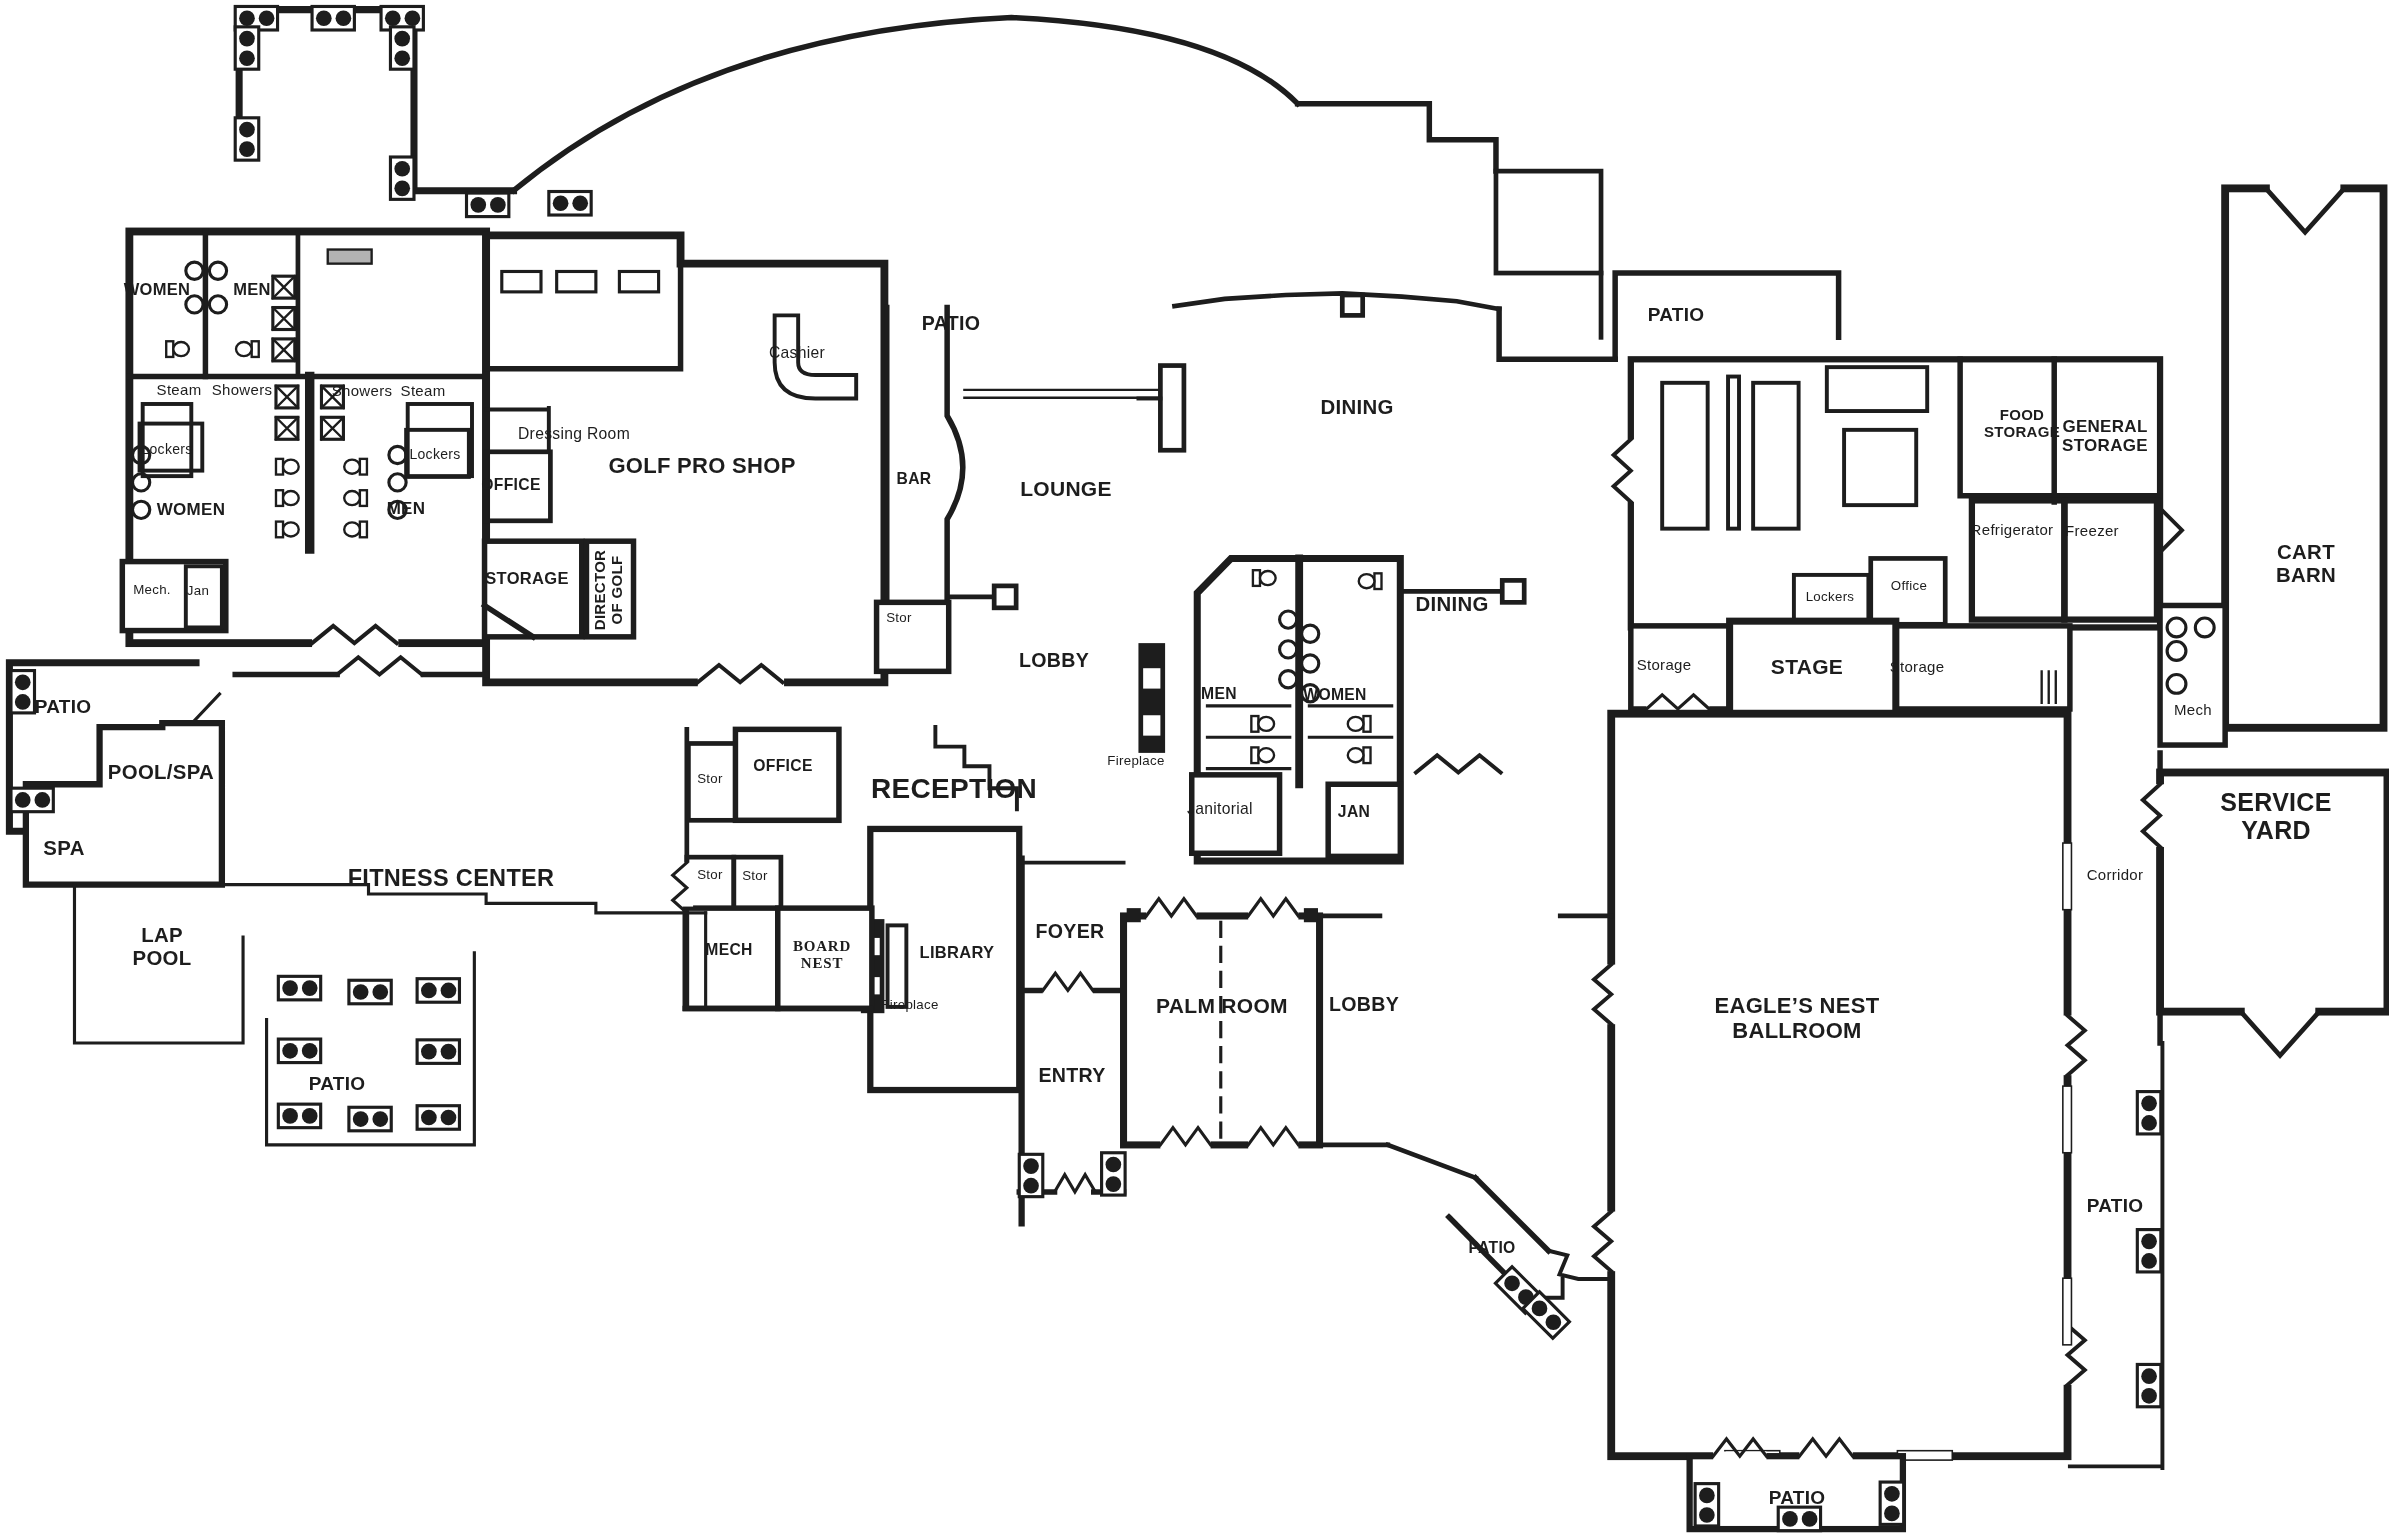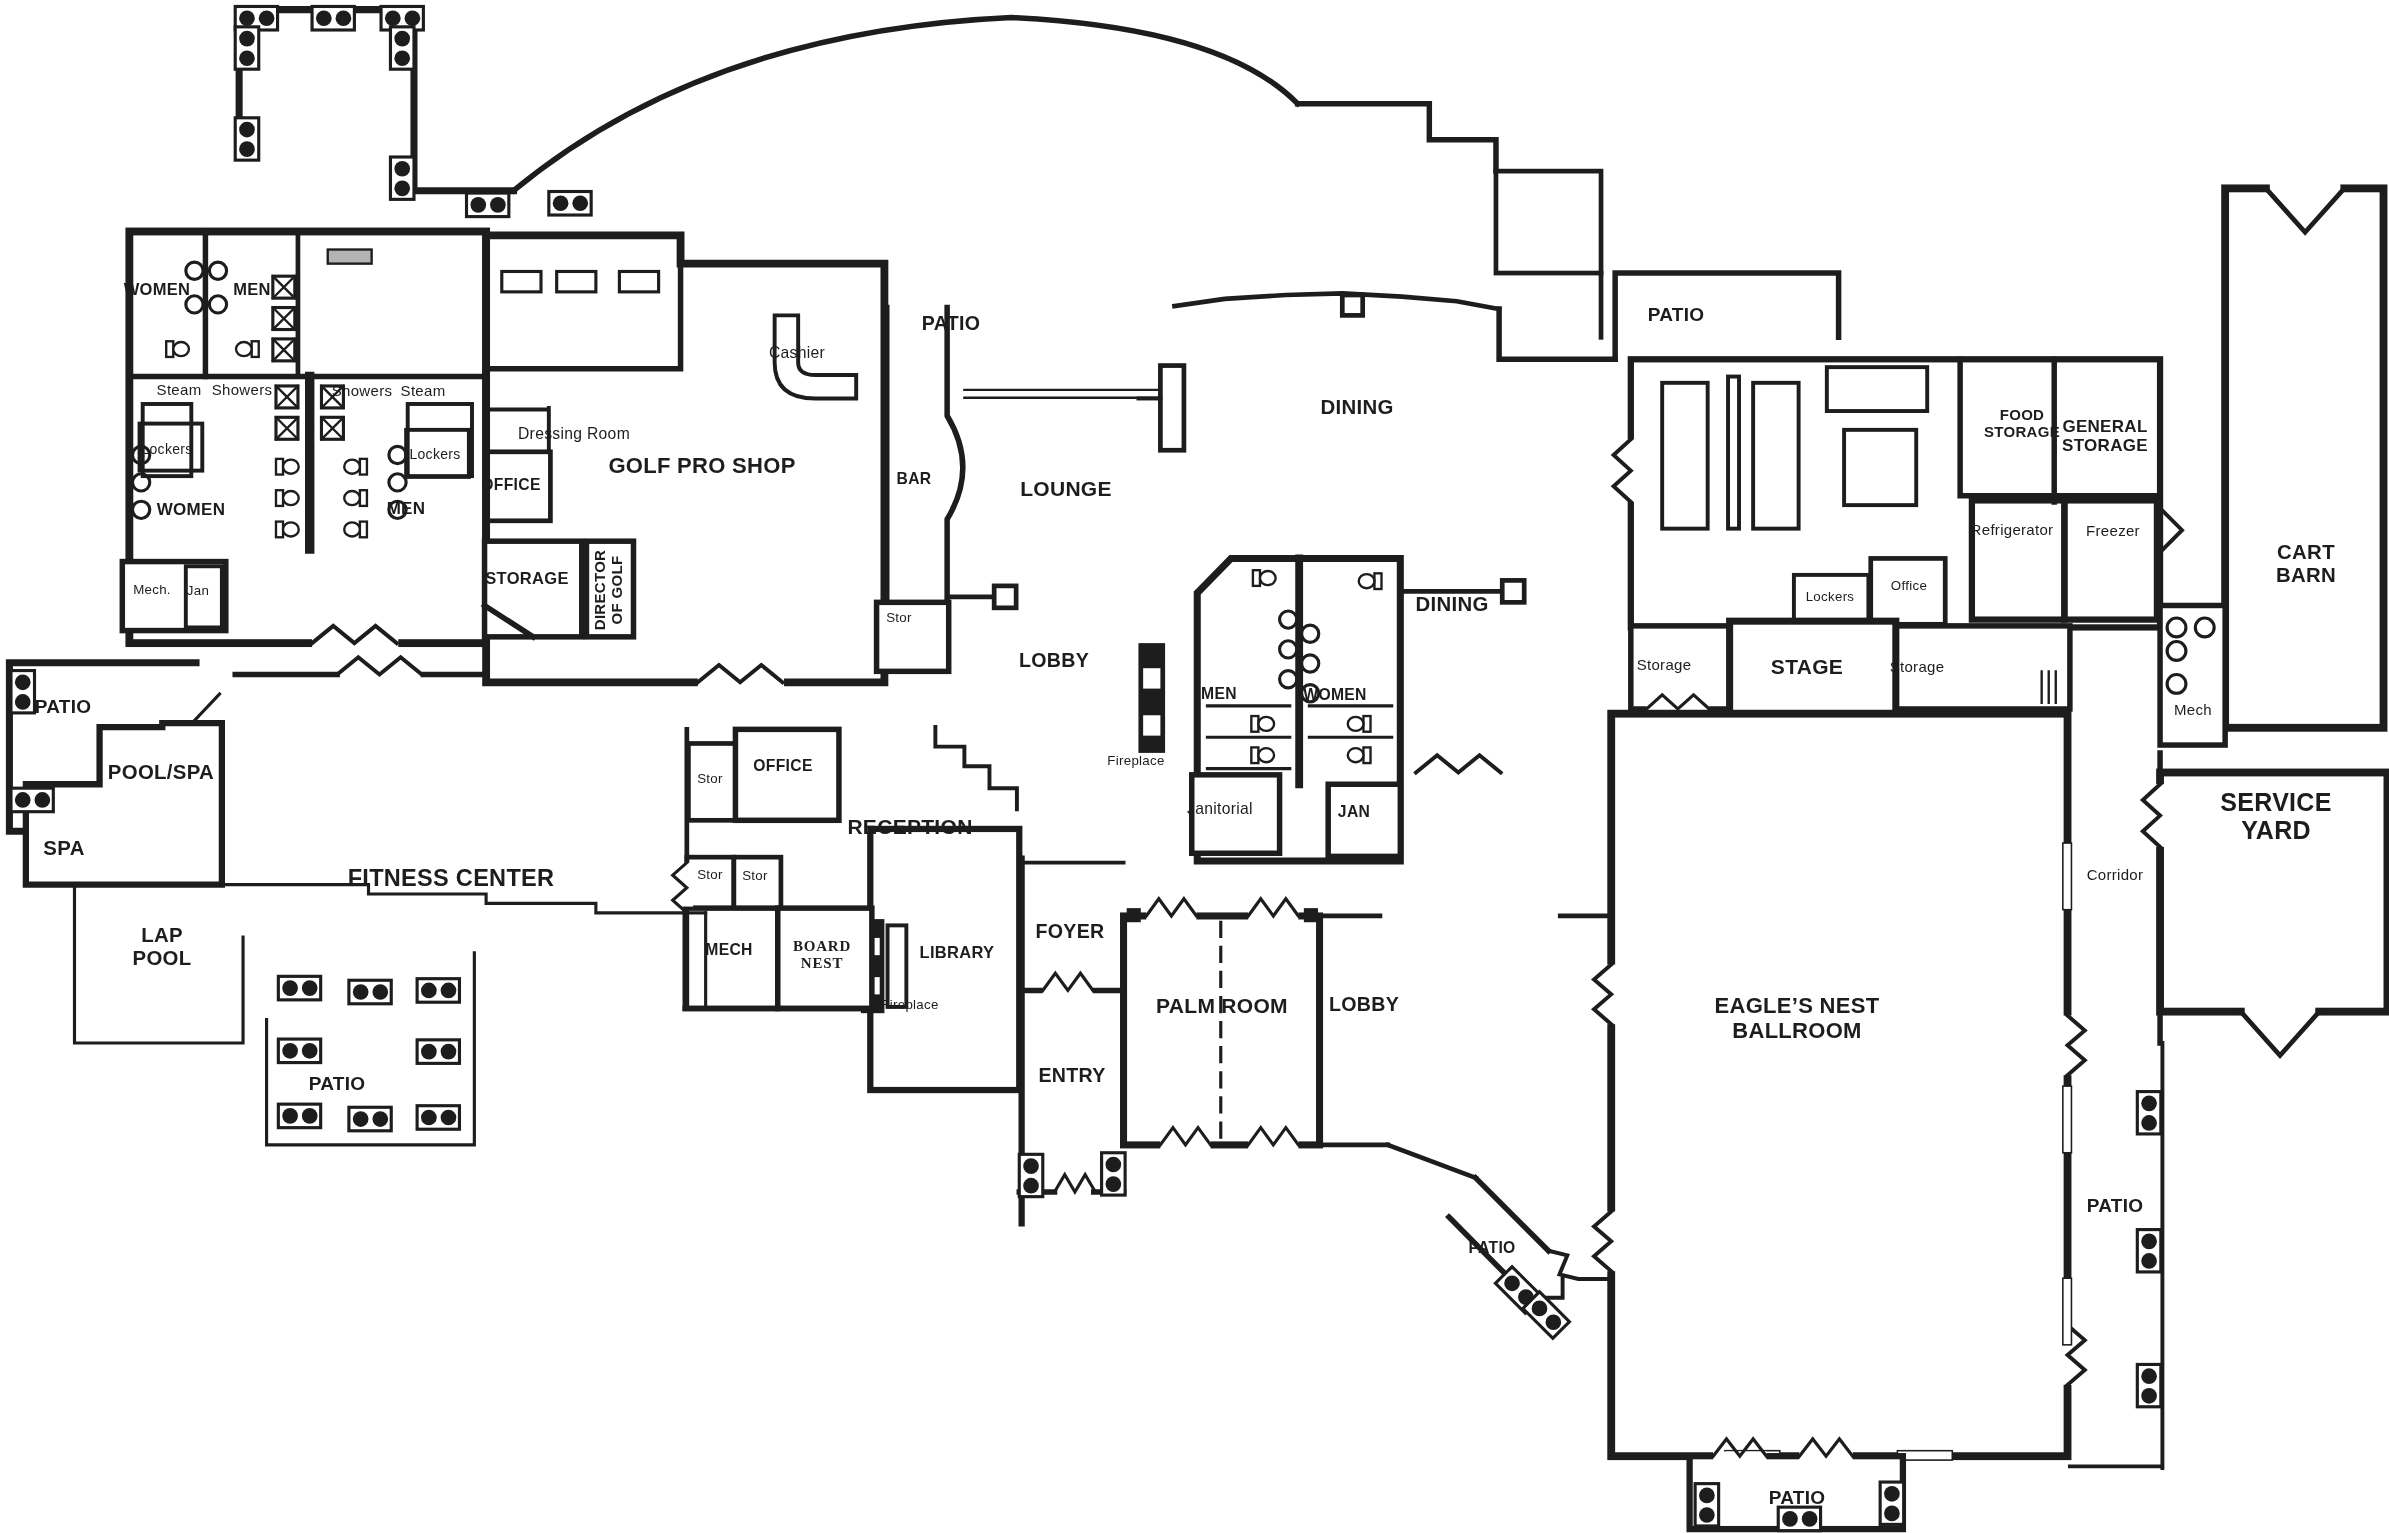--- a/index.html
+++ b/index.html
@@ -356,42 +356,42 @@
       <div class="lbl b" style="left: 1219px; top: 694px; font-size: 15.7px;">MEN</div>
       <div class="lbl b" style="left: 1335px; top: 695px; font-size: 15.7px;">WOMEN</div>
       <div class="lbl" style="left: 1220px; top: 809px; font-size: 15.7px;">Janitorial</div>
       <div class="lbl b" style="left: 1354px; top: 812px; font-size: 15.7px;">JAN</div>
       <div class="lbl b" style="left: 1676px; top: 315px; font-size: 19px;">PATIO</div>
       <div class="lbl b" style="left: 2022px; top: 424px; font-size: 15px;">FOOD
 STORAGE</div>
       <div class="lbl b" style="left: 2105px; top: 436px; font-size: 17px;">GENERAL
 STORAGE</div>
       <div class="lbl" style="left: 2012px; top: 530px; font-size: 15px;">Refrigerator</div>
-      <div class="lbl" style="left: 2092px; top: 531px; font-size: 15px; margin-left: 21px;">Freezer</div>
+      <div class="lbl" style="left: 2092px; top: 531px; font-size: 15px;">Freezer</div>
       <div class="lbl" style="left: 1830px; top: 597px; font-size: 13.3px;">Lockers</div>
       <div class="lbl" style="left: 1909px; top: 586px; font-size: 13.3px;">Office</div>
       <div class="lbl b" style="left: 2306px; top: 564px; font-size: 20.4px;">CART
 BARN</div>
       <div class="lbl" style="left: 2193px; top: 710px; font-size: 15px;">Mech</div>
       <div class="lbl b" style="left: 2276px; top: 816px; font-size: 25px;">SERVICE
 YARD</div>
       <div class="lbl" style="left: 2115px; top: 875px; font-size: 15px;">Corridor</div>
       <div class="lbl" style="left: 1664px; top: 665px; font-size: 15px;">Storage</div>
       <div class="lbl b" style="left: 1807px; top: 667px; font-size: 21px;">STAGE</div>
       <div class="lbl" style="left: 1917px; top: 667px; font-size: 15px;">Storage</div>
       <div class="lbl b" style="left: 63px; top: 707px; font-size: 19px;">PATIO</div>
       <div class="lbl b" style="left: 161px; top: 772px; font-size: 20.4px;">POOL/SPA</div>
       <div class="lbl b" style="left: 64px; top: 848px; font-size: 20.4px;">SPA</div>
       <div class="lbl b" style="left: 451px; top: 878px; font-size: 23.5px;">FITNESS CENTER</div>
       <div class="lbl b" style="left: 162px; top: 947px; font-size: 20.4px;">LAP
 POOL</div>
       <div class="lbl b" style="left: 337px; top: 1084px; font-size: 19px;">PATIO</div>
       <div class="lbl" style="left: 710px; top: 779px; font-size: 13.3px;">Stor</div>
       <div class="lbl b" style="left: 783px; top: 766px; font-size: 15.7px;">OFFICE</div>
-      <div class="lbl b" style="left: 910px; top: 789px; font-size: 21px; margin-top: 38px;">RECEPTION</div>
+      <div class="lbl b" style="left: 954px; top: 789px; font-size: 28px;">RECEPTION</div>
       <div class="lbl" style="left: 710px; top: 875px; font-size: 13.3px;">Stor</div>
       <div class="lbl" style="left: 755px; top: 876px; font-size: 13.3px;">Stor</div>
       <div class="lbl b" style="left: 729px; top: 950px; font-size: 15.7px;">MECH</div>
       <div class="lbl b serif" style="left: 822px; top: 955px; font-size: 15px;">BOARD
 NEST</div>
       <div class="lbl b" style="left: 957px; top: 952px; font-size: 16.5px;">LIBRARY</div>
       <div class="lbl" style="left: 910px; top: 1005px; font-size: 13.3px;">Fireplace</div>
       <div class="lbl b" style="left: 1070px; top: 932px; font-size: 19.6px;">FOYER</div>
       <div class="lbl b" style="left: 1072px; top: 1076px; font-size: 19.6px;">ENTRY</div>
       <div class="lbl b" style="left: 1222px; top: 1006px; font-size: 21px;">PALM ROOM</div>

